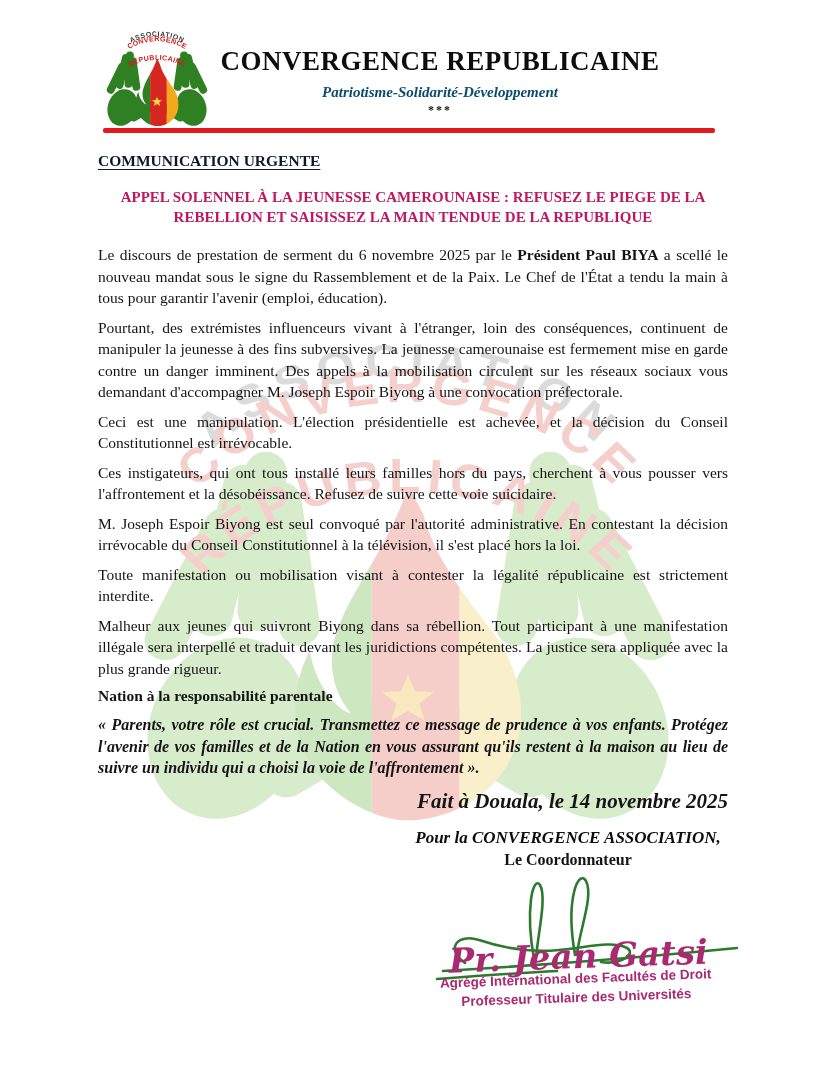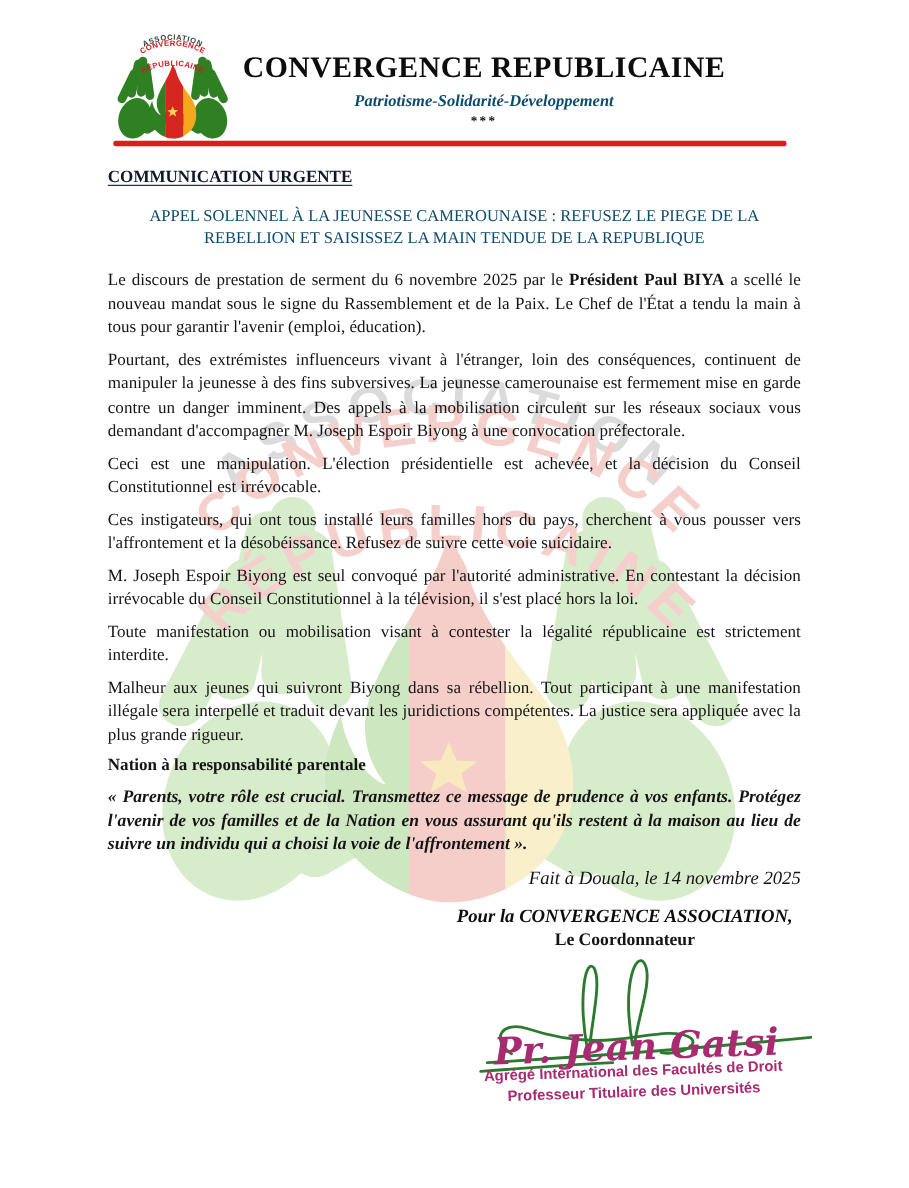--- a/index.html
+++ b/index.html
@@ -97,22 +97,22 @@
     text-align: left;
     color: #0f172a;
     font-weight: bold;
     font-size: 15.5px;
     text-decoration: underline;
     text-underline-offset: 3px;
     margin-bottom: 17px;
   }
   .appeal-title {
     text-align: center;
-    color: #0c4a6e;
-    font-weight: normal;
+    color: #be185d;
+    font-weight: bold;
     font-size: 15px;
     line-height: 20px;
     margin: 0 auto 17px auto;
     max-width: 640px;
   }
   .para {
     font-size: 15.5px;
     line-height: 21.5px;
     text-align: justify;
     margin-bottom: 8px;
@@ -126,22 +126,22 @@
   .quote {
     font-size: 16px;
     font-weight: bold;
     font-style: italic;
     line-height: 21.5px;
     text-align: justify;
     margin-bottom: 10px;
   }
   .dateline {
     text-align: right;
-    font-size: 17px;
-    font-weight: normal;
+    font-size: 21px;
+    font-weight: bold;
     font-style: italic;
     margin-top: 8px;
   }
 
   
   .sig-block {
     width: 430px;
     margin: 14px -55px 0 auto;
     text-align: center;
     position: relative;

